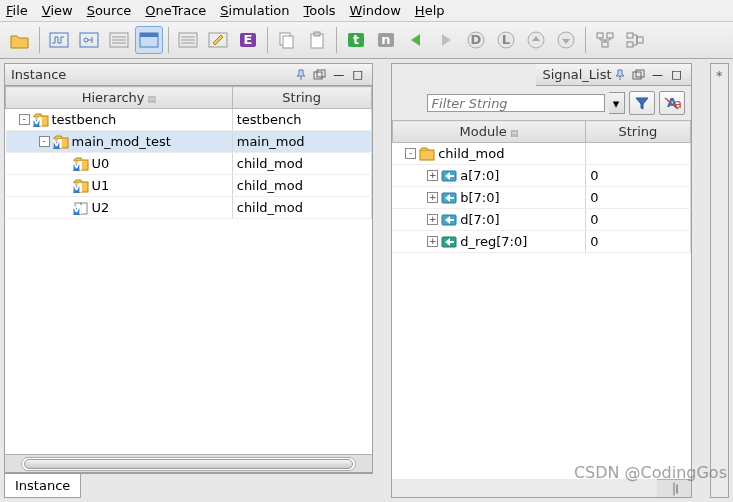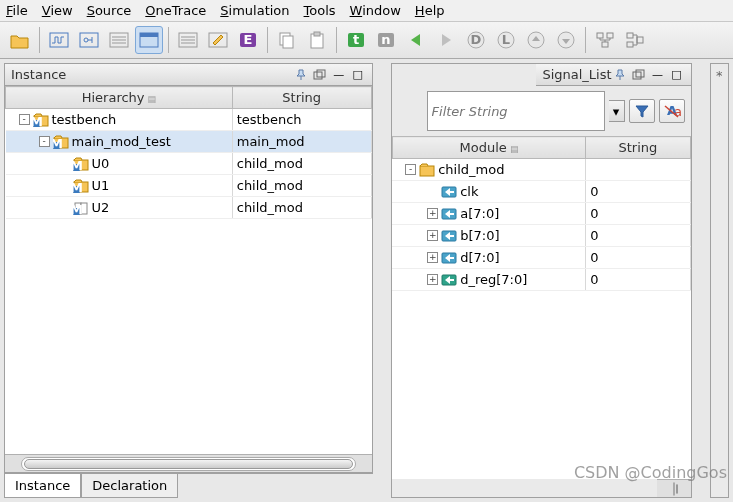--- a/index.html
+++ b/index.html
@@ -20,21 +20,21 @@
 .panel-left { flex:1 1 380px; display:flex; flex-direction:column; }
 .panel-right { flex:1 1 310px;align-items:flex-end; }
 .panel-tiny { width:20px; background:#eaeaea; border:1px solid #a0a0a0; }
 
 .panel-title { background:linear-gradient(#f4f4f4,#dcdcdc); border-bottom:1px solid #a0a0a0; padding:3px 6px; display:flex; align-items:center; }
 .panel-title .lbl { flex:1; color:#333; }
 .panel-title .ctrls { display:flex; gap:3px; }
 .panel-title .ctrls span { width:16px; height:14px; display:flex; align-items:center; justify-content:center; font-size:11px; cursor:pointer; }
 
 .filterbar { padding:5px 6px; display:flex; gap:4px; align-items:center; }
-.filterbar input { flex:1; height:40px; border:1px solid #999; padding:2px 4px; background:#fff; font-style:italic; color:#0f172a; }
+.filterbar input { flex:1; height:18px; border:1px solid #999; padding:2px 4px; background:#fff; font-style:italic; color:#0f172a; }
 .filterbar .combo-btn { width:16px; height:22px; border:1px solid #999; border-left:none; display:flex;align-items:center;justify-content:center; background:linear-gradient(#f4f4f4,#ddd); cursor:pointer; }
 .iconbtn { width:26px; height:24px; border:1px solid #999; border-radius:2px; background:linear-gradient(#fdfdfd,#e6e6e6); display:flex;align-items:center;justify-content:center; cursor:pointer; }
 
 .grid { flex:1; background:#fff; overflow:auto; position:relative; }
 .grid table { width:100%; border-collapse:collapse; table-layout:fixed; }
 .grid th { background:linear-gradient(#f0f0f0,#dedede); font-weight:normal; color:#333; border:1px solid #b8b8b8; padding:3px 4px; position:relative; }
 .grid th .hmenu { font-size:9px; color:#999; margin-left:3px; }
 .grid td { border-right:1px solid #d8d8d8; border-bottom:1px solid #eee; padding:2px 4px; height:22px; white-space:nowrap; }
 .row-sel td { background:#d7e5f5; }
 
@@ -331,21 +331,20 @@
         </table>
       </div>
       <div class="scrollfoot">
           <div class="track">
             <div class="thumb"></div>
           </div>
         </div>
     </div>
     <div class="tabs-bottom">
         <div class="tab active">Instance</div>
-        <div class="tab">Declaration</div>
       </div>
   </div>
 
   <div class="panel panel-right">
     <div class="panel-title">
       <span class="lbl">Signal_List</span>
       <span class="ctrls">
         <span>
             <svg width="12" height="12">
               <path d="M4 1 h4 v4 l2 2 h-8 l2 -2 z M6 7 v4" stroke="#5a7aa8" fill="#c8dcf2"></path>
@@ -403,36 +402,20 @@
                   </span>
                   <span>child_mod</span>
                 </div>
               </td>
               <td></td>
             </tr>
             <tr>
               <td>
                 <div class="tree-cell">
                   <span class="indent" style="width:28px"></span>
-                  <span class="expander none"></span>
-                  <span>
-                    <svg class="ico-sig">
-                      <rect x="1" y="2" width="14" height="10" fill="#4aa3c9" stroke="#2a7aa3" rx="1"></rect>
-                      <path d="M4 7 l5 -4 v3 h4 v2 h-4 v3 z" fill="#fff"></path>
-                    </svg>
-                  </span>
-                  <span>clk</span>
-                </div>
-              </td>
-              <td>0</td>
-            </tr>
-            <tr>
-              <td>
-                <div class="tree-cell">
-                  <span class="indent" style="width:28px"></span>
                   <span class="expander">+</span>
                   <span>
                     <svg class="ico-sig">
                       <rect x="1" y="2" width="14" height="10" fill="#4aa3c9" stroke="#2a7aa3" rx="1"></rect>
                       <path d="M4 7 l5 -4 v3 h4 v2 h-4 v3 z" fill="#fff"></path>
                     </svg>
                   </span>
                   <span>a[7:0]</span>
                 </div>
               </td>

